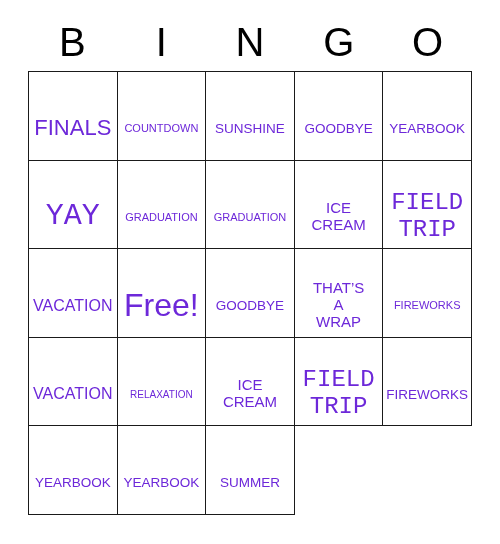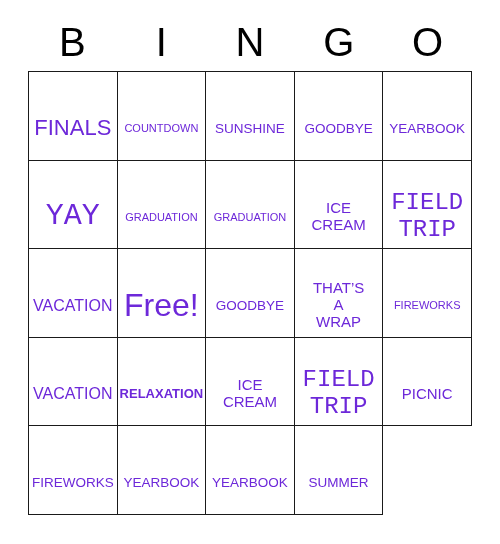--- a/index.html
+++ b/index.html
@@ -76,21 +76,21 @@
     width: 100%;
     line-height: 1.12;
     color: #6d28d9;
     white-space: pre-line;
     font-family: "Liberation Sans", sans-serif;
     margin-top: 25px;
   }
 
   
   .s-xs   { font-size: 11px; }
-  .s-sm   { font-size: 13px; font-weight: bold; }
+  .s-sm   { font-size: 10px; }
   .s-md   { font-size: 13.5px; }
   .s-lg   { font-size: 16px; }
   .s-xl   { font-size: 15px; }
   .s-2xl  { font-size: 22px; }
   .s-3xl  { font-size: 24px; font-family: Liberation Mono, monospace; }
   .s-4xl  { font-size: 30px; font-family: Liberation Mono, monospace; }
   .s-free { font-size: 32px; text-align: center; }
 </style>
 </head>
 <body>
@@ -163,23 +163,20 @@
       </div>
       <div class="cell">
         <span class="cell-text s-xl">ICE
 CREAM</span>
       </div>
       <div class="cell">
         <span class="cell-text s-3xl">FIELD
 TRIP</span>
       </div>
       <div class="cell">
-        <span class="cell-text s-xl">PICNIC</span>
-      </div>
-      <div class="cell">
         <span class="cell-text s-md">FIREWORKS</span>
       </div>
       <div class="cell">
         <span class="cell-text s-md">YEARBOOK</span>
       </div>
       <div class="cell">
         <span class="cell-text s-md">YEARBOOK</span>
       </div>
       <div class="cell">
         <span class="cell-text s-md">SUMMER</span>

